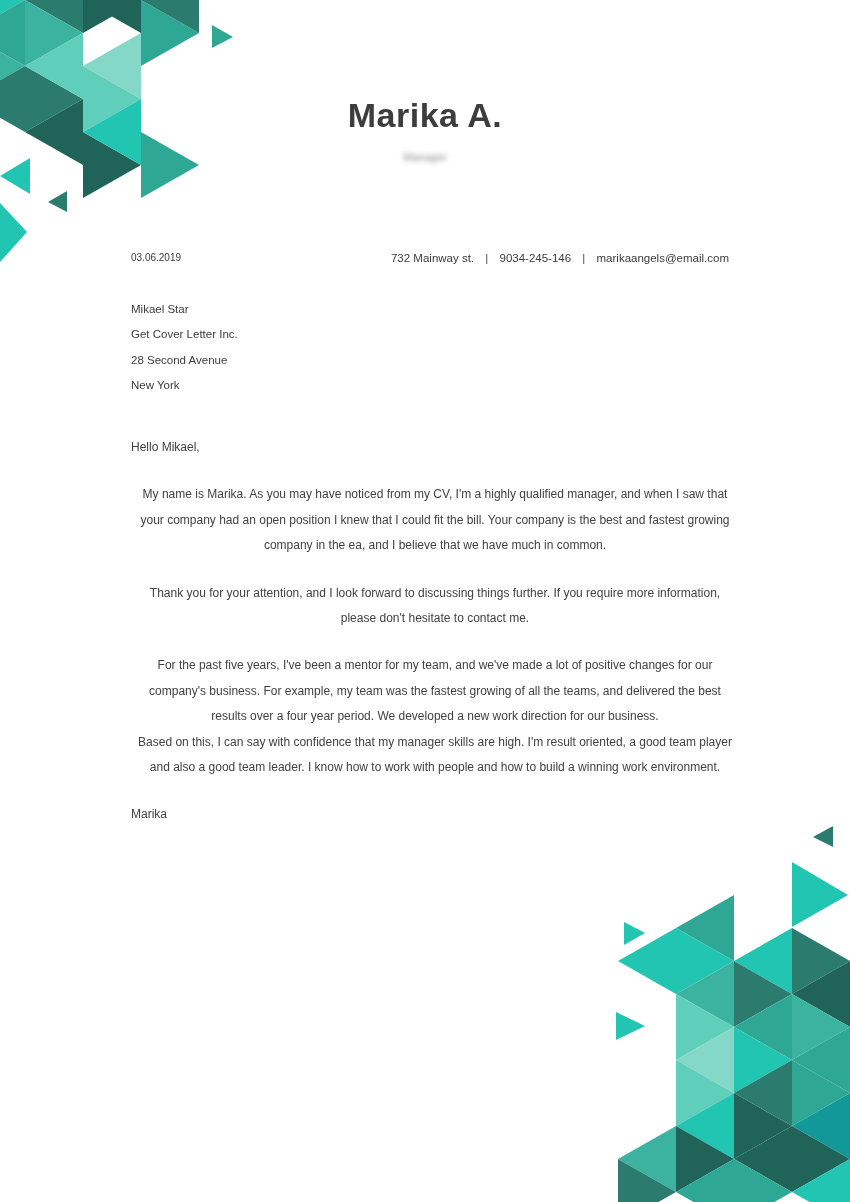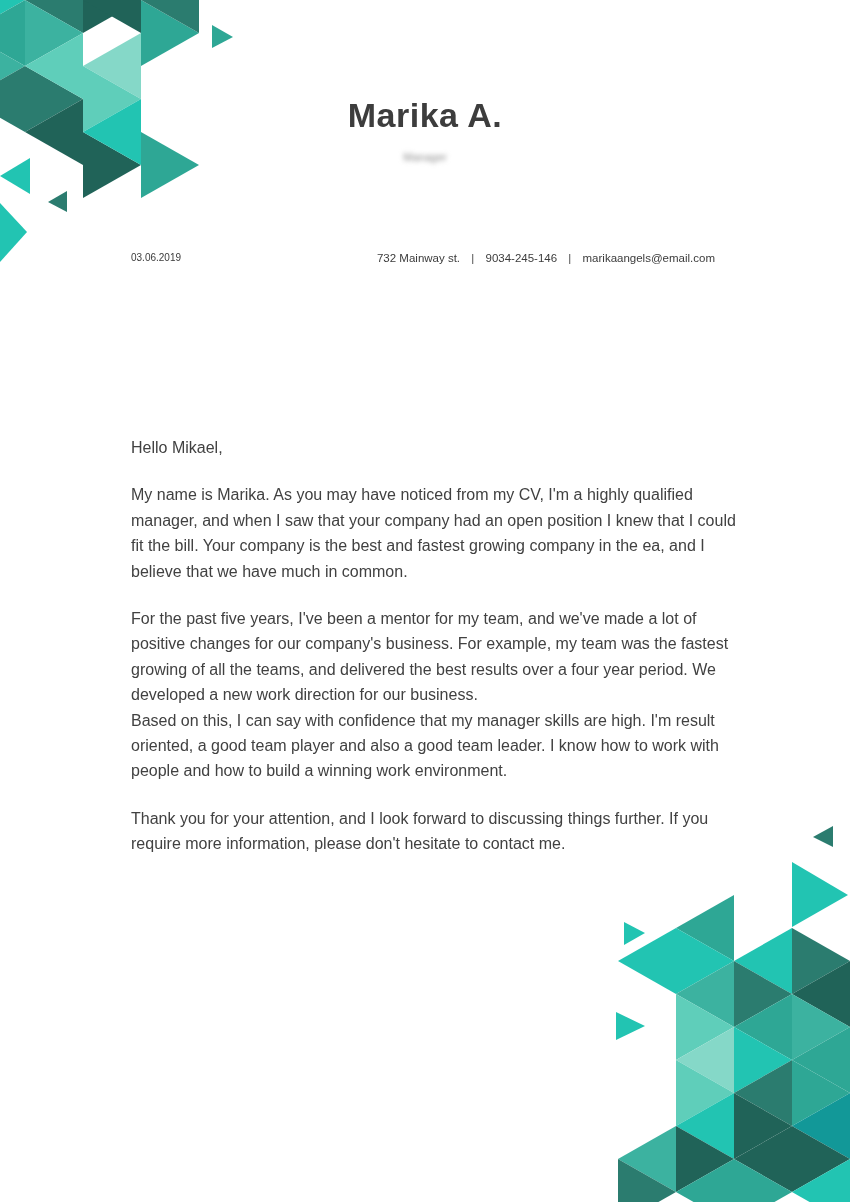--- a/index.html
+++ b/index.html
@@ -38,37 +38,37 @@
     font-size:11px;color:#8b8b8b;
     filter:blur(2.4px);
   }
 
   
   .date{
     position:absolute;left:131px;top:252px;
     font-size:10px;color:#3b3b3b;
   }
   .contact{
-    position:absolute;right:135px;top:252px;
+    position:absolute;right:121px;top:252px;
     font-size:11.5px;color:#3b3b3b;white-space:nowrap;
   }
   .contact .sep{margin:0 8px;color:#4a4a4a;}
 
   
   .recipient{
     position:absolute;left:131px;top:297px;
     font-size:11.5px;line-height:25.3px;color:#3b3b3b;
   }
 
   
   .letter-body{
     position:absolute;left:131px;top:435px;width:608px;
-    font-size:16px;line-height:25.4px;color:#414141;
+    font-size:12px;line-height:25.4px;color:#414141;
   }
-  .letter-body .para{margin:0 0 22px 0;white-space:pre-line;}
+  .letter-body .para{margin:0 0 22px 0;white-space:pre-line;text-align:center;}
   .greeting{margin:0 0 22px 0;}
   .closing{margin-top:12px;}
 </style>
 </head>
 <body>
 
 <div class="page">
 
   <svg class="mosaic mosaic-tl" width="240" height="270" viewBox="0 0 240 270" aria-hidden="true">
     <polygon class="c-bright" points="-33,-33 -33,33 25,0"></polygon>
@@ -135,22 +135,29 @@
 
   <div class="date">03.06.2019</div>
   <div class="contact">
     <span>732 Mainway st.</span>
     <span class="sep">|</span>
     <span>9034-245-146</span>
     <span class="sep">|</span>
     <span>marikaangels@email.com</span>
   </div>
 
+  <div class="recipient">
+    <div>Mikael Star</div>
+    <div>Get Cover Letter Inc.</div>
+    <div>28 Second Avenue</div>
+    <div>New York</div>
+  </div>
 
   <div class="letter-body">
     <div class="greeting">Hello Mikael,</div>
     <p class="para">My name is Marika. As you may have noticed from my CV, I'm a highly qualified manager, and when I saw that your company had an open position I knew that I could fit the bill. Your company is the best and fastest growing company in  the ea, and I believe that we have much in common.</p>
+    <p class="para">Thank you for your attention, and I look forward to discussing things further. If you require more information, please don't hesitate to contact me.</p>
     <p class="para">For the past five years, I've been a mentor for my team, and we've made a lot of positive changes for our company's business. For example, my team was the fastest growing of all the teams, and delivered the best results over a four year period. We developed a new work direction for our business.
 Based on this, I can say with confidence that my manager skills are high. I'm result oriented, a good team player and also a good team leader. I know how to work with people and how to build a winning work environment.</p>
-    <p class="para">Thank you for your attention, and I look forward to discussing things further. If you require more information, please don't hesitate to contact me.</p>
+    <div>Marika</div>
   </div>
 
 </div>
 
 </body></html>

